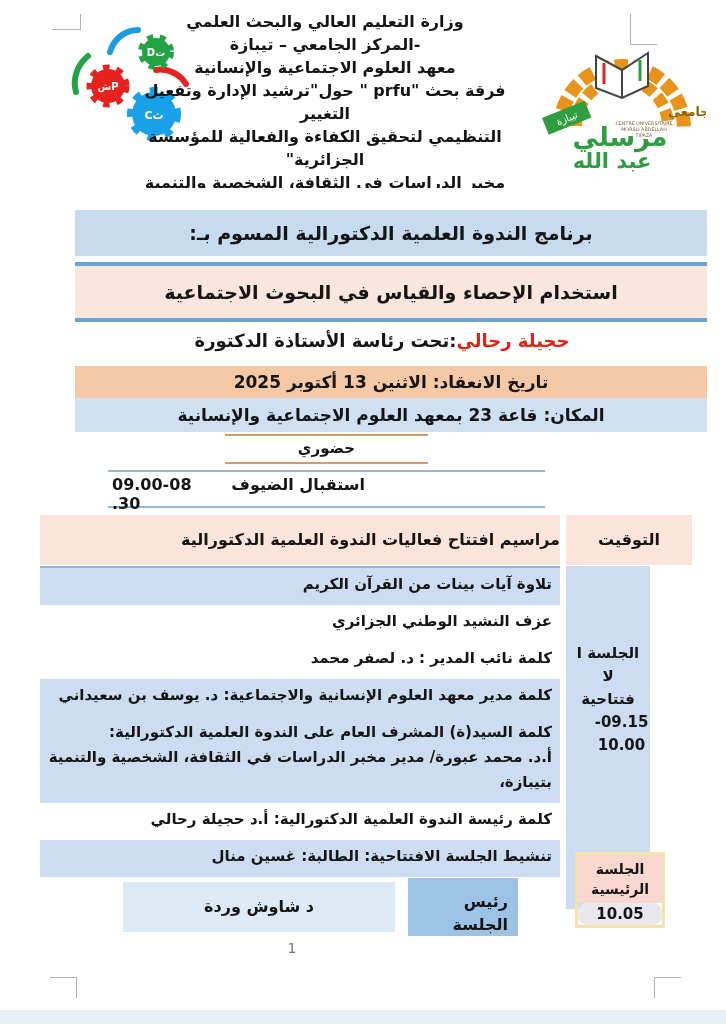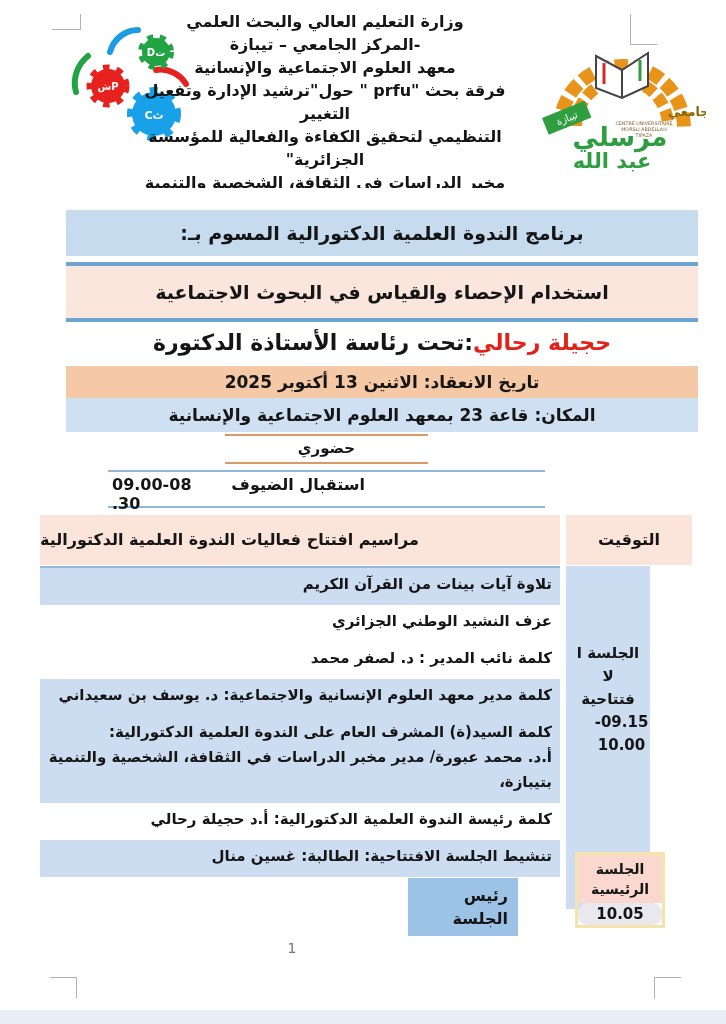--- a/index.html
+++ b/index.html
@@ -12,53 +12,53 @@
   .crop-tl{left:52px;top:14px;width:28px;height:15px;border-bottom:1px solid #b3b3b3;border-right:1px solid #b3b3b3;}
   .crop-tr{left:630px;top:14px;width:26px;height:30px;border-left:1px solid #b3b3b3;border-bottom:1px solid #b3b3b3;}
   .crop-bl{left:50px;top:977px;width:26px;height:20px;border-top:1px solid #b3b3b3;border-right:1px solid #b3b3b3;}
   .crop-br{left:654px;top:977px;width:26px;height:20px;border-top:1px solid #b3b3b3;border-left:1px solid #b3b3b3;}
   
   .hdr-text{position:absolute;left:105px;top:10px;width:440px;text-align:center;font-weight:bold;font-size:16px;line-height:23px;}
   .hdr-clip{height:17px;overflow:hidden;}
   .lab-logo{position:absolute;left:64px;top:26px;}
   .univ-logo{position:absolute;left:538px;top:18px;}
   
-  .banner{position:absolute;left:66px;width:632px;text-align:center;font-weight:bold;box-sizing:border-box;}
+  .banner{position:absolute;left:75px;width:632px;text-align:center;font-weight:bold;box-sizing:border-box;}
   .banner-program{top:210px;height:46px;line-height:46px;font-size:19px;background:#c7dbef;}
   .banner-seminar{top:262px;height:60px;line-height:52px;font-size:19px;background:#fbe6dd;border-top:4px solid #6ea4d4;border-bottom:4px solid #6ea4d4;}
-  .chair-line{position:absolute;left:66px;top:330px;width:632px;text-align:center;font-weight:bold;font-size:22px;}
+  .chair-line{position:absolute;left:66px;top:330px;width:632px;text-align:center;font-weight:bold;font-size:18px;}
   .chair-name{color:#e32119;}
   .banner-date{top:366px;height:32px;line-height:32px;font-size:17px;background:#f5c9a5;}
   .banner-place{top:398px;height:34px;line-height:34px;font-size:17px;background:#cee0f2;}
   .mode-box{position:absolute;left:225px;top:434px;width:203px;text-align:center;font-size:15px;font-weight:bold;
     border-top:2px solid #d99a67;border-bottom:2px solid #d99a67;padding:3px 0 5px;}
   
   .reception{position:absolute;left:108px;top:470px;width:437px;height:34px;
     border-top:2px solid #8fb8da;border-bottom:2px solid #8fb8da;font-weight:bold;font-size:16px;}
   .rec-time{position:absolute;right:435px;left:2px;top:3px;text-align:left;direction:ltr;}
   .rec-time{right:auto;left:4px;width:110px;}
   .rec-label{position:absolute;right:180px;top:3px;}
   
   .th-main{position:absolute;left:40px;top:515px;width:520px;height:50px;line-height:50px;background:#fbe4da;
-    text-align:left;font-weight:bold;font-size:16px;}
+    text-align:right;font-weight:bold;font-size:16px;}
   .th-time{position:absolute;left:566px;top:515px;width:126px;height:50px;line-height:50px;background:#fbe4da;
     text-align:center;font-weight:bold;font-size:16px;}
   .tbody{position:absolute;left:40px;top:566px;width:520px;border-top:2px solid #8fb8da;font-size:15px;font-weight:bold;}
   .tbody .row{padding:4px 8px 8px 4px;line-height:25px;white-space:pre-line;}
   .r-blue{background:#ccddf1;}
   .r-white{background:#ffffff;}
   .tcol{position:absolute;left:566px;top:566px;width:84px;height:343px;background:#ccddf1;
     text-align:center;font-size:15px;font-weight:bold;box-sizing:border-box;padding-top:76px;}
   .tcol div{line-height:23px;}
   .num-ltr{direction:ltr;margin-left:27px;}
   
   .f-speaker{position:absolute;left:123px;top:882px;width:272px;height:50px;line-height:50px;background:#dde9f4;
     text-align:center;font-weight:bold;font-size:16px;}
   .f-chair{position:absolute;left:408px;top:878px;width:110px;height:58px;background:#9cc3e6;box-sizing:border-box;
-    padding:6px 10px;text-align:right;font-weight:bold;font-size:16px;line-height:23px;}
+    padding:12px 10px;text-align:right;font-weight:bold;font-size:16px;line-height:23px;}
   .f-main{position:absolute;left:575px;top:852px;width:90px;border:3px solid #f5e4a9;box-sizing:border-box;
     text-align:center;font-weight:bold;}
   .f-main-label{background:#fad8cf;font-size:14px;line-height:20px;padding:4px 2px;}
   .f-main-time{background:#e8e8ee;font-size:15px;line-height:22px;direction:ltr;border-radius:9px;}
   .page-num{position:absolute;left:272px;top:940px;width:40px;text-align:center;color:#777;font-size:14px;direction:ltr;}
   .bottom-strip{position:absolute;left:0;top:1010px;width:726px;height:14px;background:#e8eef6;}
 </style>
 </head>
 <body>
 
@@ -143,20 +143,21 @@
   </div>
 
   <div class="tcol">
     <div>الجلسة ا</div>
     <div>لا</div>
     <div>فتتاحية</div>
     <div class="num-ltr">-09.15</div>
     <div class="num-ltr">10.00</div>
   </div>
 
+  <div class="f-speaker">د شاوش وردة</div>
   <div class="f-chair">
     <div>رئيس</div>
     <div>الجلسة</div>
   </div>
   <div class="f-main">
     <div class="f-main-label">
       <div>الجلسة</div>
       <div>الرئيسية</div>
     </div>
     <div class="f-main-time">10.05</div>

